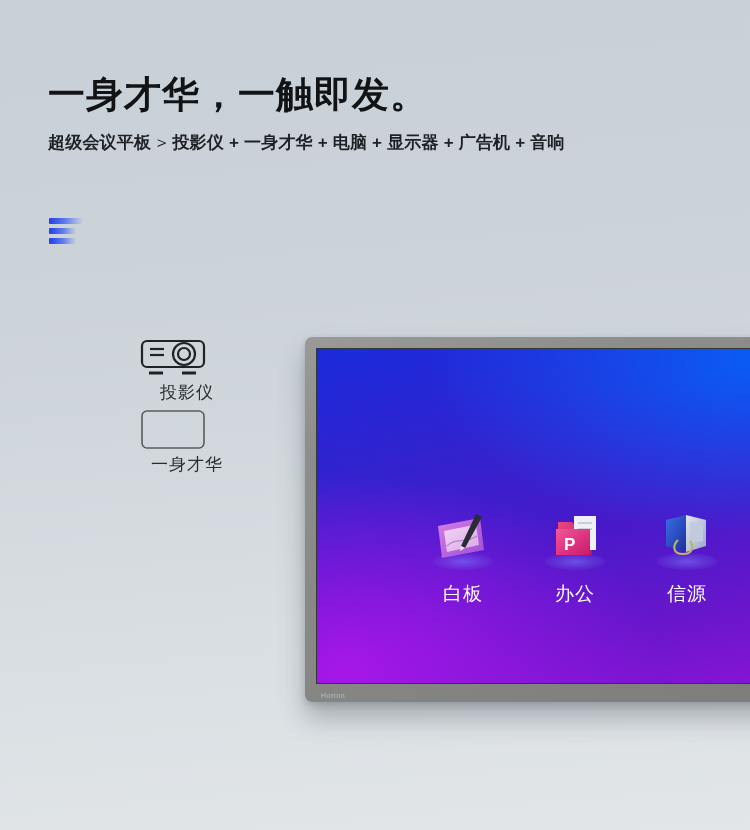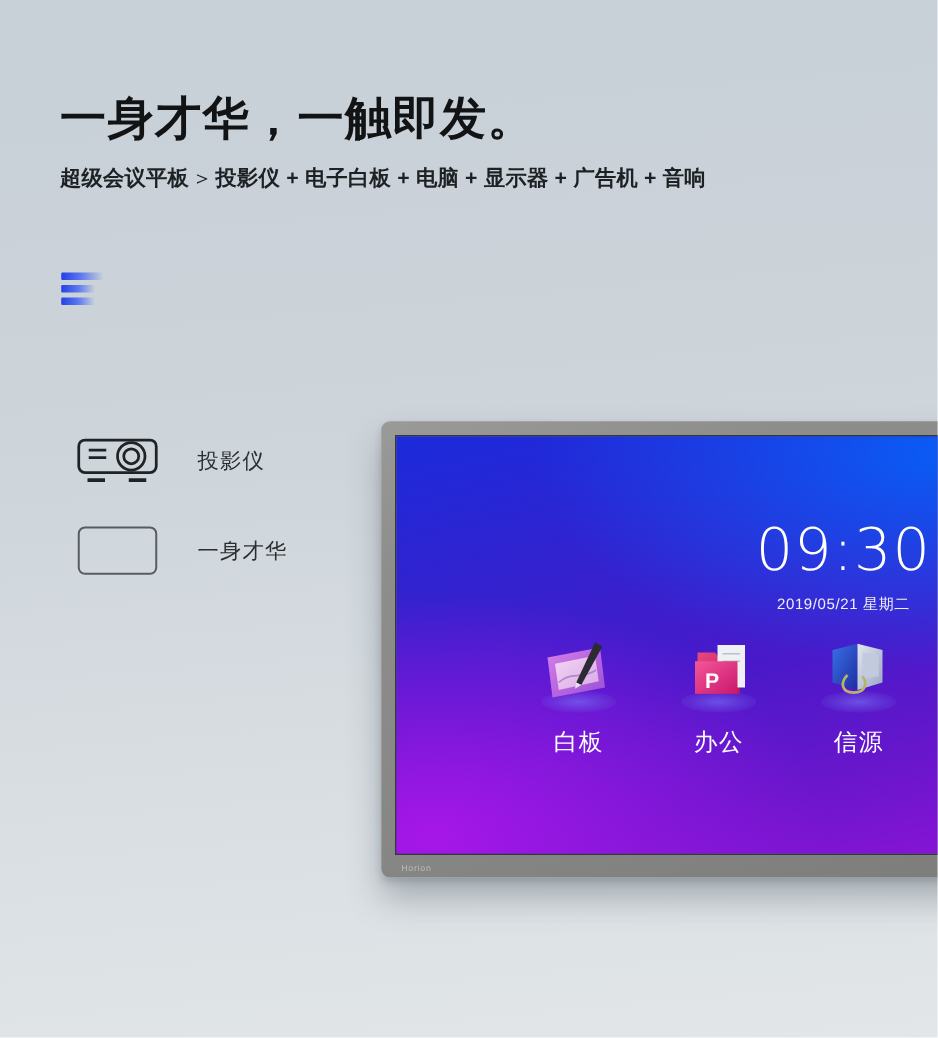--- a/index.html
+++ b/index.html
@@ -61,20 +61,21 @@
   .feature-list {
     position: absolute;
     left: 58px;
     top: 332px;
     width: 230px;
   }
   .feature-row {
     display: flex;
     align-items: center;
     height: 72px;
+    flex-direction: column;
   }
   .feature-icon {
     width: 72px;
     min-width: 72px;
     height: 58px;
     display: flex;
     align-items: center;
     justify-content: center;
   }
   .feature-icon svg { display: block; }
@@ -176,21 +177,21 @@
     letter-spacing: 1px;
     white-space: nowrap;
   }
 </style>
 </head>
 <body>
 
 <div class="header">
   <div class="headline">一身才华，一触即发。</div>
   <div class="subline">
-    <span>超级会议平板</span><span class="sep">＞</span><span>投影仪 + 电子白板 + 电脑 + 显示器 + 广告机 + 音响</span>
+    <span>超级会议平板</span><span class="sep">＞</span><span>投影仪 + 一身才华 + 电脑 + 显示器 + 广告机 + 音响</span>
   </div>
 </div>
 
 <div class="logo-mark">
   <div class="logo-bar b1"></div>
   <div class="logo-bar b2"></div>
   <div class="logo-bar b3"></div>
 </div>
 
 <div class="feature-list">
@@ -221,24 +222,20 @@
 
 
 
 
 
 </div>
 
 <div class="tv">
   <div class="tv-screen">
 
-    <div class="clock-block">
-      <div class="clock-time">09:30</div>
-      <div class="clock-date">2019/05/21 星期二</div>
-    </div>
 
     <div class="app-dock">
 
       <div class="app-item">
         <div class="app-art">
           <div class="app-shadow"></div>
           <svg width="62" height="58" viewBox="0 0 62 58">
             <defs>
               <linearGradient id="wbFrame" x1="0" y1="0" x2="1" y2="1">
                 <stop offset="0" stop-color="#d77fe8"></stop>

